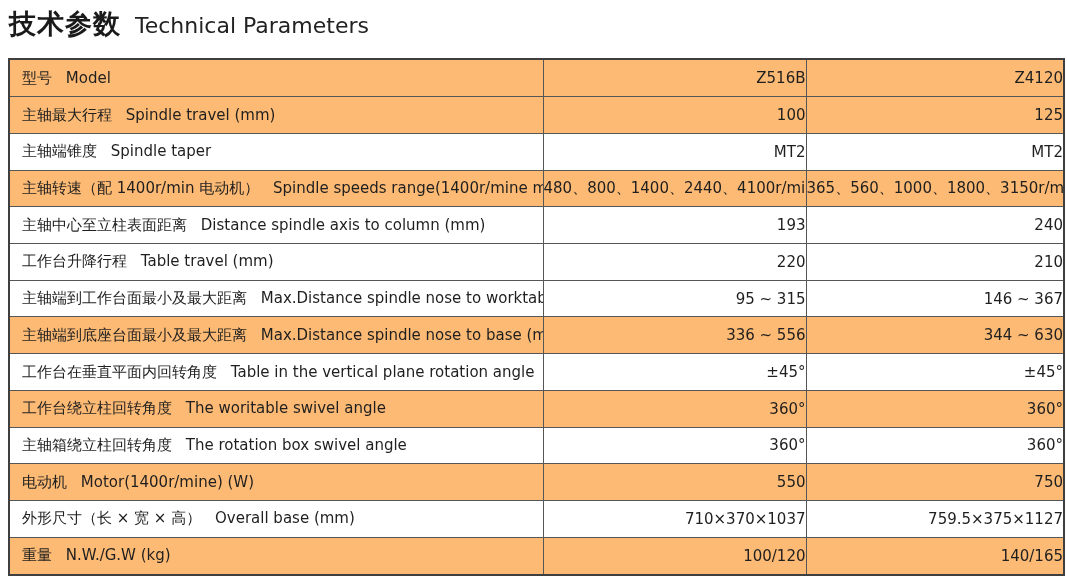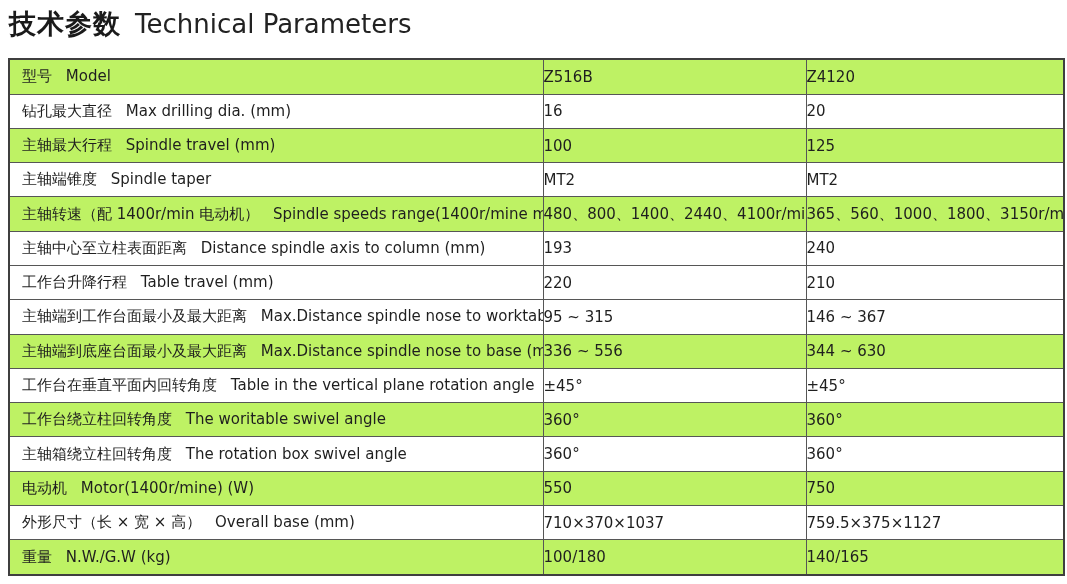--- a/index.html
+++ b/index.html
@@ -19,21 +19,21 @@
     align-items: baseline;
     white-space: nowrap;
   }
   .title-zh {
     font-size: 27px;
     font-weight: bold;
     color: #1a1a1a;
     letter-spacing: 1px;
   }
   .title-en {
-    font-size: 26px;
+    font-size: 22px;
     font-weight: normal;
     color: #222222;
     margin-left: 14px;
   }
 
   table.params {
     position: absolute;
     left: 8px; top: 58px;
     width: 1055px; height: 518px;
     border-collapse: collapse;
@@ -41,22 +41,22 @@
     border: 2px solid #3f3f3f;
   }
   table.params td {
     border: 1px solid #565656;
     font-size: 15px;
     vertical-align: middle;
     overflow: hidden;
     white-space: nowrap;
   }
   td.label-cell { text-align: left; padding-left: 12px; }
-  td.value-cell { text-align: left; }
-  tr.row-shaded td { background: #bef264; }
+  td.value-cell { text-align: right; }
+  tr.row-shaded td { background: #fdba74; }
   tr.row-plain  td { background: #ffffff; }
   .label-en-part { margin-left: 9px; }
 </style>
 </head>
 <body>
 
 <div class="page">
 
   <div class="title-bar">
     <span class="title-zh">技术参数</span>
@@ -70,28 +70,20 @@
       <col style="width:258px">
     </colgroup>
     <tbody>
         <tr class="row-shaded">
       <td class="label-cell">
         <span class="label-zh-part">型号</span>
         <span class="label-en-part">Model</span>
       </td>
       <td class="value-cell">Z516B</td>
       <td class="value-cell">Z4120</td>
-    </tr>
-        <tr class="row-plain">
-      <td class="label-cell">
-        <span class="label-zh-part">钻孔最大直径</span>
-        <span class="label-en-part">Max drilling dia. (mm)</span>
-      </td>
-      <td class="value-cell">16</td>
-      <td class="value-cell">20</td>
     </tr>
         <tr class="row-shaded">
       <td class="label-cell">
         <span class="label-zh-part">主轴最大行程</span>
         <span class="label-en-part">Spindle travel (mm)</span>
       </td>
       <td class="value-cell">100</td>
       <td class="value-cell">125</td>
     </tr>
         <tr class="row-plain">
@@ -180,19 +172,19 @@
         <span class="label-en-part">Overall base (mm)</span>
       </td>
       <td class="value-cell">710×370×1037</td>
       <td class="value-cell">759.5×375×1127</td>
     </tr>
         <tr class="row-shaded">
       <td class="label-cell">
         <span class="label-zh-part">重量</span>
         <span class="label-en-part">N.W./G.W (kg)</span>
       </td>
-      <td class="value-cell">100/180</td>
+      <td class="value-cell">100/120</td>
       <td class="value-cell">140/165</td>
     </tr>
       </tbody>
   </table>
 
 </div>
 
 </body></html>

